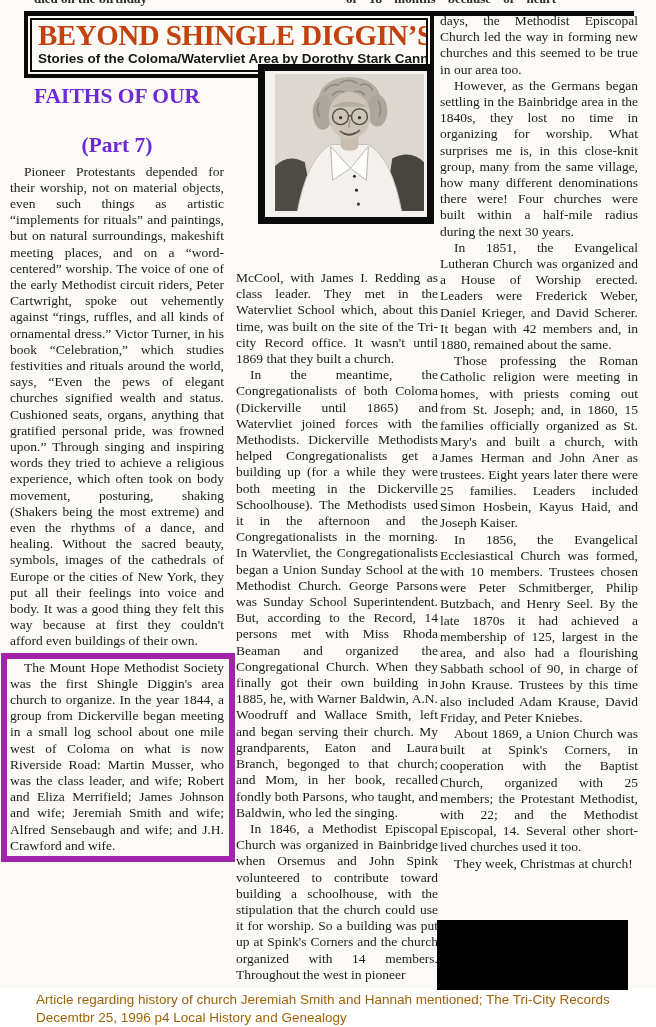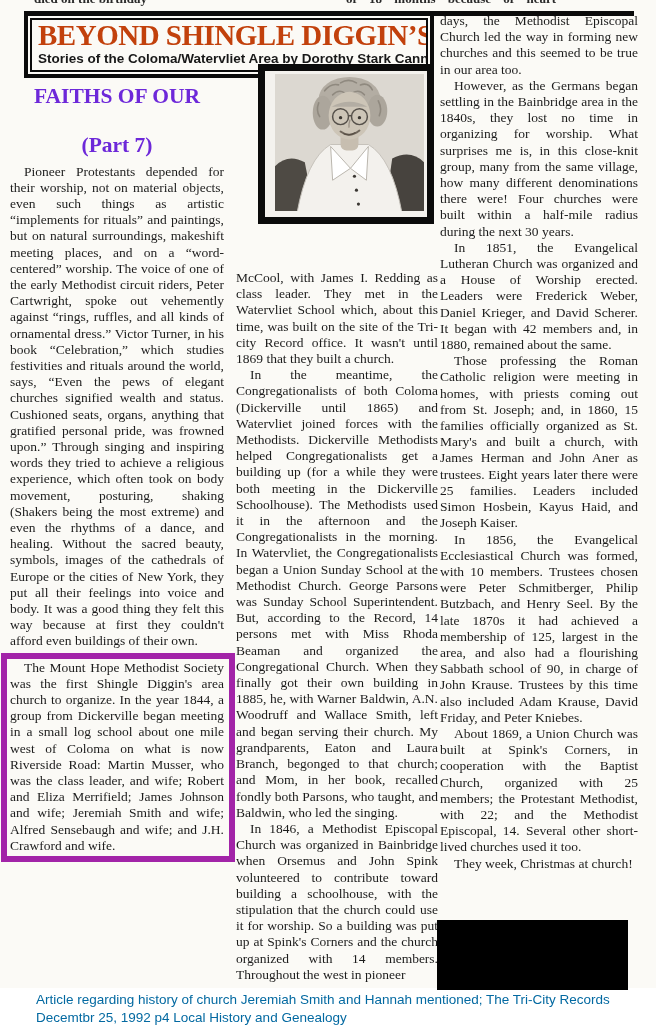--- a/index.html
+++ b/index.html
@@ -34,21 +34,21 @@
   .col p{margin:0;text-indent:14px;}
   .col p.noind{text-indent:0;}
   .headline{margin:0 0 6px 0;font-weight:bold;font-size:21.5px;line-height:24.5px;text-align:center;color:#6d28d9;}
 
   
   .hl-wrap{border:6px solid #404040;margin:3px -11px 3px -9px;padding:1px 5px 2px 3px;}
 
   .redaction{position:absolute;left:437px;top:920px;width:191px;height:70px;background:#000;}
 
   .caption{position:absolute;left:36px;top:991px;font-family:"Liberation Sans",sans-serif;
-           font-size:13.5px;line-height:17.5px;color:#0369a1;}
+           font-size:13.5px;line-height:17.5px;color:#a16207;}
 </style>
 </head>
 <body>
 
 <div class="page">
   <div class="scan-bg"></div>
 
   <div class="top-frag">
     <span class="f-left">died on the birthday</span>
     <span class="f-right">of 18 months because of heart</span>
@@ -124,15 +124,15 @@
     <p>Those professing the Roman Catholic religion were meeting in homes, with priests coming out from St. Joseph; and, in 1860, 15 families officially organized as St. Mary's and built a church, with James Herman and John Aner as trustees. Eight years later there were 25 families. Leaders included Simon Hosbein, Kayus Haid, and Joseph Kaiser.</p>
     <p>In 1856, the Evangelical Ecclesiastical Church was formed, with 10 members. Trustees chosen were Peter Schmitberger, Philip Butzbach, and Henry Seel. By the late 1870s it had achieved a membership of 125, largest in the area, and also had a flourishing Sabbath school of 90, in charge of John Krause. Trustees by this time also included Adam Krause, David Friday, and Peter Kniebes.</p>
     <p>About 1869, a Union Church was built at Spink's Corners, in cooperation with the Baptist Church, organized with 25 members; the Protestant Methodist, with 22; and the Methodist Episcopal, 14. Several other short-lived churches used it too.</p>
     <p>They week, Christmas at church!</p>
   </div>
 
   <div class="redaction" style="background: rgb(0, 0, 0);"></div>
 
   <div class="caption">
     <div>Article regarding history of church Jeremiah Smith and Hannah mentioned; The Tri-City Records</div>
-    <div>Decemtbr 25, 1992 p4 Local History and Genealogy</div>
+    <div>Decemtbr 25, 1996 p4 Local History and Genealogy</div>
   </div>
 </div>
 
 </body></html>

